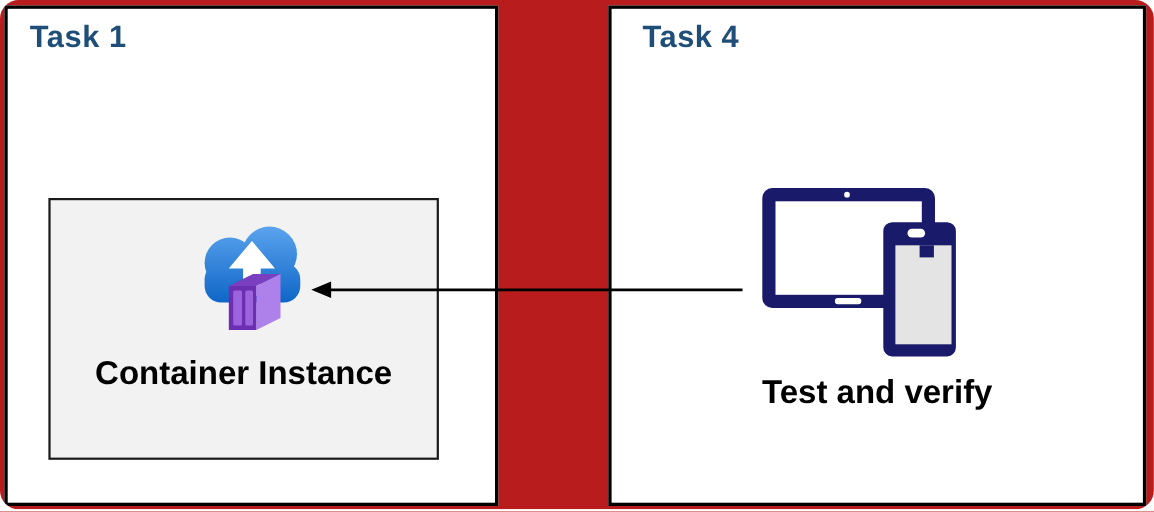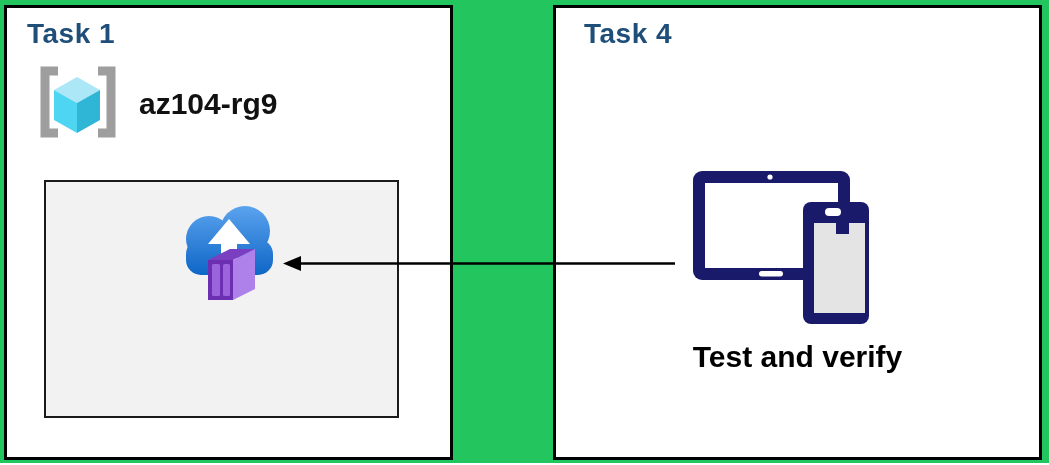--- a/index.html
+++ b/index.html
@@ -3,21 +3,21 @@
 <meta charset="utf-8">
 <style>
   :root{
     --title-blue:#1F4E79;
     --navy:#1A1A6B;
     --box-border:#000000;
     --inner-bg:#F2F2F2;
   }
   html,body{margin:0;padding:0;background:#ffffff;}
   body{font-family:"Liberation Sans", sans-serif;}
-  .canvas{position:relative;width:1049px;height:463px;background:#22c55e;overflow:hidden;}
+  .canvas{position:relative;width:1049px;height:463px;background:#b91c1c;overflow:hidden;border-radius:17px;}
 
   .task-box{position:absolute;background:#ffffff;border:3px solid var(--box-border);box-sizing:border-box;}
   .task1{left:4px;top:5px;width:449px;height:455px;}
   .task2{left:553px;top:5px;width:489px;height:455px;}
 
   .task-title{position:absolute;font-weight:bold;font-size:28px;color:var(--title-blue);letter-spacing:0.5px;}
   .task1 .task-title{left:20px;top:10px;}
   .task2 .task-title{left:28px;top:10px;}
 
   .rg-row{position:absolute;left:26px;top:54px;display:flex;align-items:center;}
@@ -36,32 +36,20 @@
   .connector{position:absolute;left:0;top:0;width:1049px;height:465px;pointer-events:none;}
 </style>
 </head>
 <body>
 
 <div class="canvas">
 
   <div class="task-box task1">
     <div class="task-title">Task 1</div>
 
-    <div class="rg-row">
-      <span>
-        <svg width="90" height="80" viewBox="0 0 90 80" xmlns="http://www.w3.org/2000/svg">
-          <path d="M25 9 L12 9 L12 71 L25 71" fill="none" stroke="#9E9E9E" stroke-width="9"></path>
-          <path d="M65 9 L78 9 L78 71 L65 71" fill="none" stroke="#9E9E9E" stroke-width="9"></path>
-          <polygon points="44,15 67,28 44,41 21,28" fill="#ABE7F7"></polygon>
-          <polygon points="21,28 44,41 44,71 21,58" fill="#4ED5F2"></polygon>
-          <polygon points="67,28 67,58 44,71 44,41" fill="#2FB5D6"></polygon>
-        </svg>
-      </span>
-      <span class="rg-label">az104-rg9</span>
-    </div>
 
     <div class="inner-box">
       <span class="ci-icon">
         <svg width="110" height="110" viewBox="0 0 110 110" xmlns="http://www.w3.org/2000/svg">
           <defs>
             <linearGradient id="cloudGrad" gradientUnits="userSpaceOnUse" x1="0" y1="11" x2="0" y2="80">
               <stop offset="0" stop-color="#5BA3EE"></stop>
               <stop offset="1" stop-color="#0E66C6"></stop>
             </linearGradient>
           </defs>
@@ -71,20 +59,21 @@
             <rect x="11" y="44" width="87" height="36" rx="15"></rect>
           </g>
           <polygon points="54,24 33,49 46,49 46,74 62,74 62,49 75,49" fill="#ffffff"></polygon>
           <polygon points="33,65 55,54 80,54 58,65" fill="#7A3EC0"></polygon>
           <polygon points="58,65 80,54 80,94 58,105" fill="#AD80EA"></polygon>
           <rect x="33" y="65" width="25" height="40" fill="#6D2FB2"></rect>
           <rect x="37" y="69" width="8" height="32" rx="1.5" fill="#9B64DD"></rect>
           <rect x="48" y="69" width="7" height="32" rx="1.5" fill="#9B64DD"></rect>
         </svg>
       </span>
+      <div class="ci-label">Container Instance</div>
     </div>
   </div>
 
   <div class="task-box task2">
     <div class="task-title">Task 4</div>
 
     <span class="devices-icon">
       <svg width="200" height="170" viewBox="0 0 200 170" xmlns="http://www.w3.org/2000/svg">
 
         <rect x="10" y="9" width="157" height="109" rx="9" fill="#1A1A6B"></rect>

